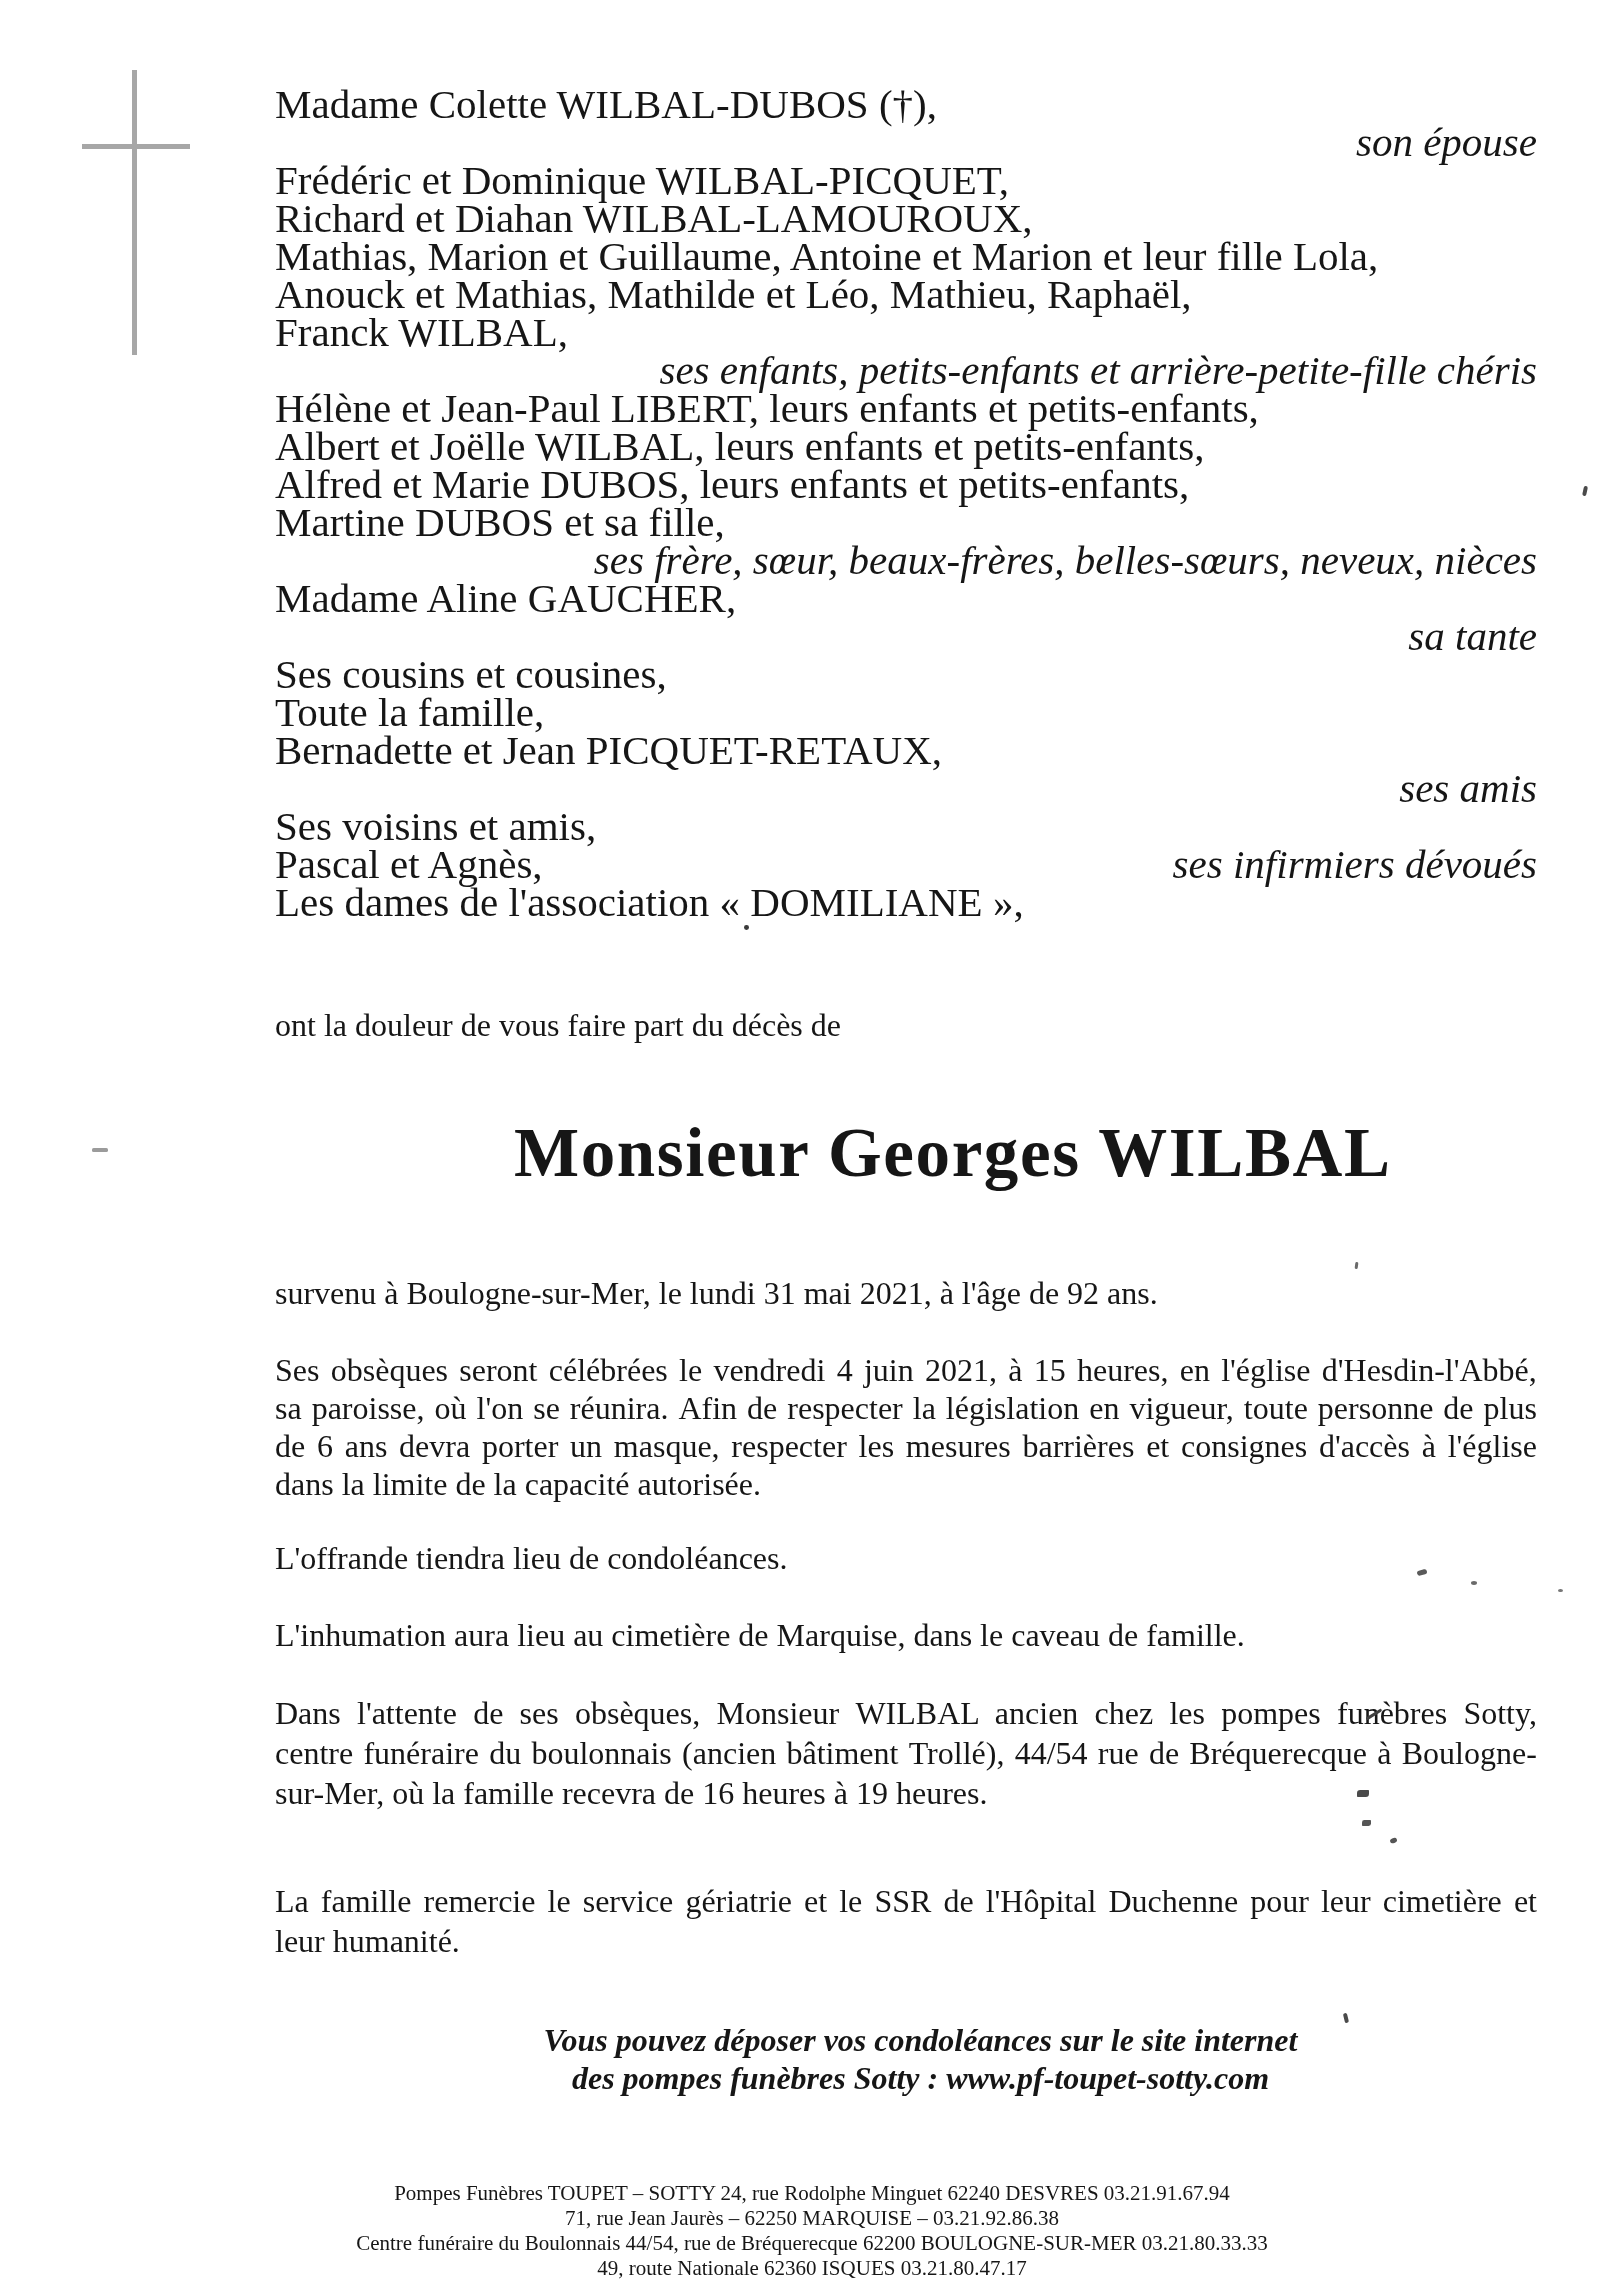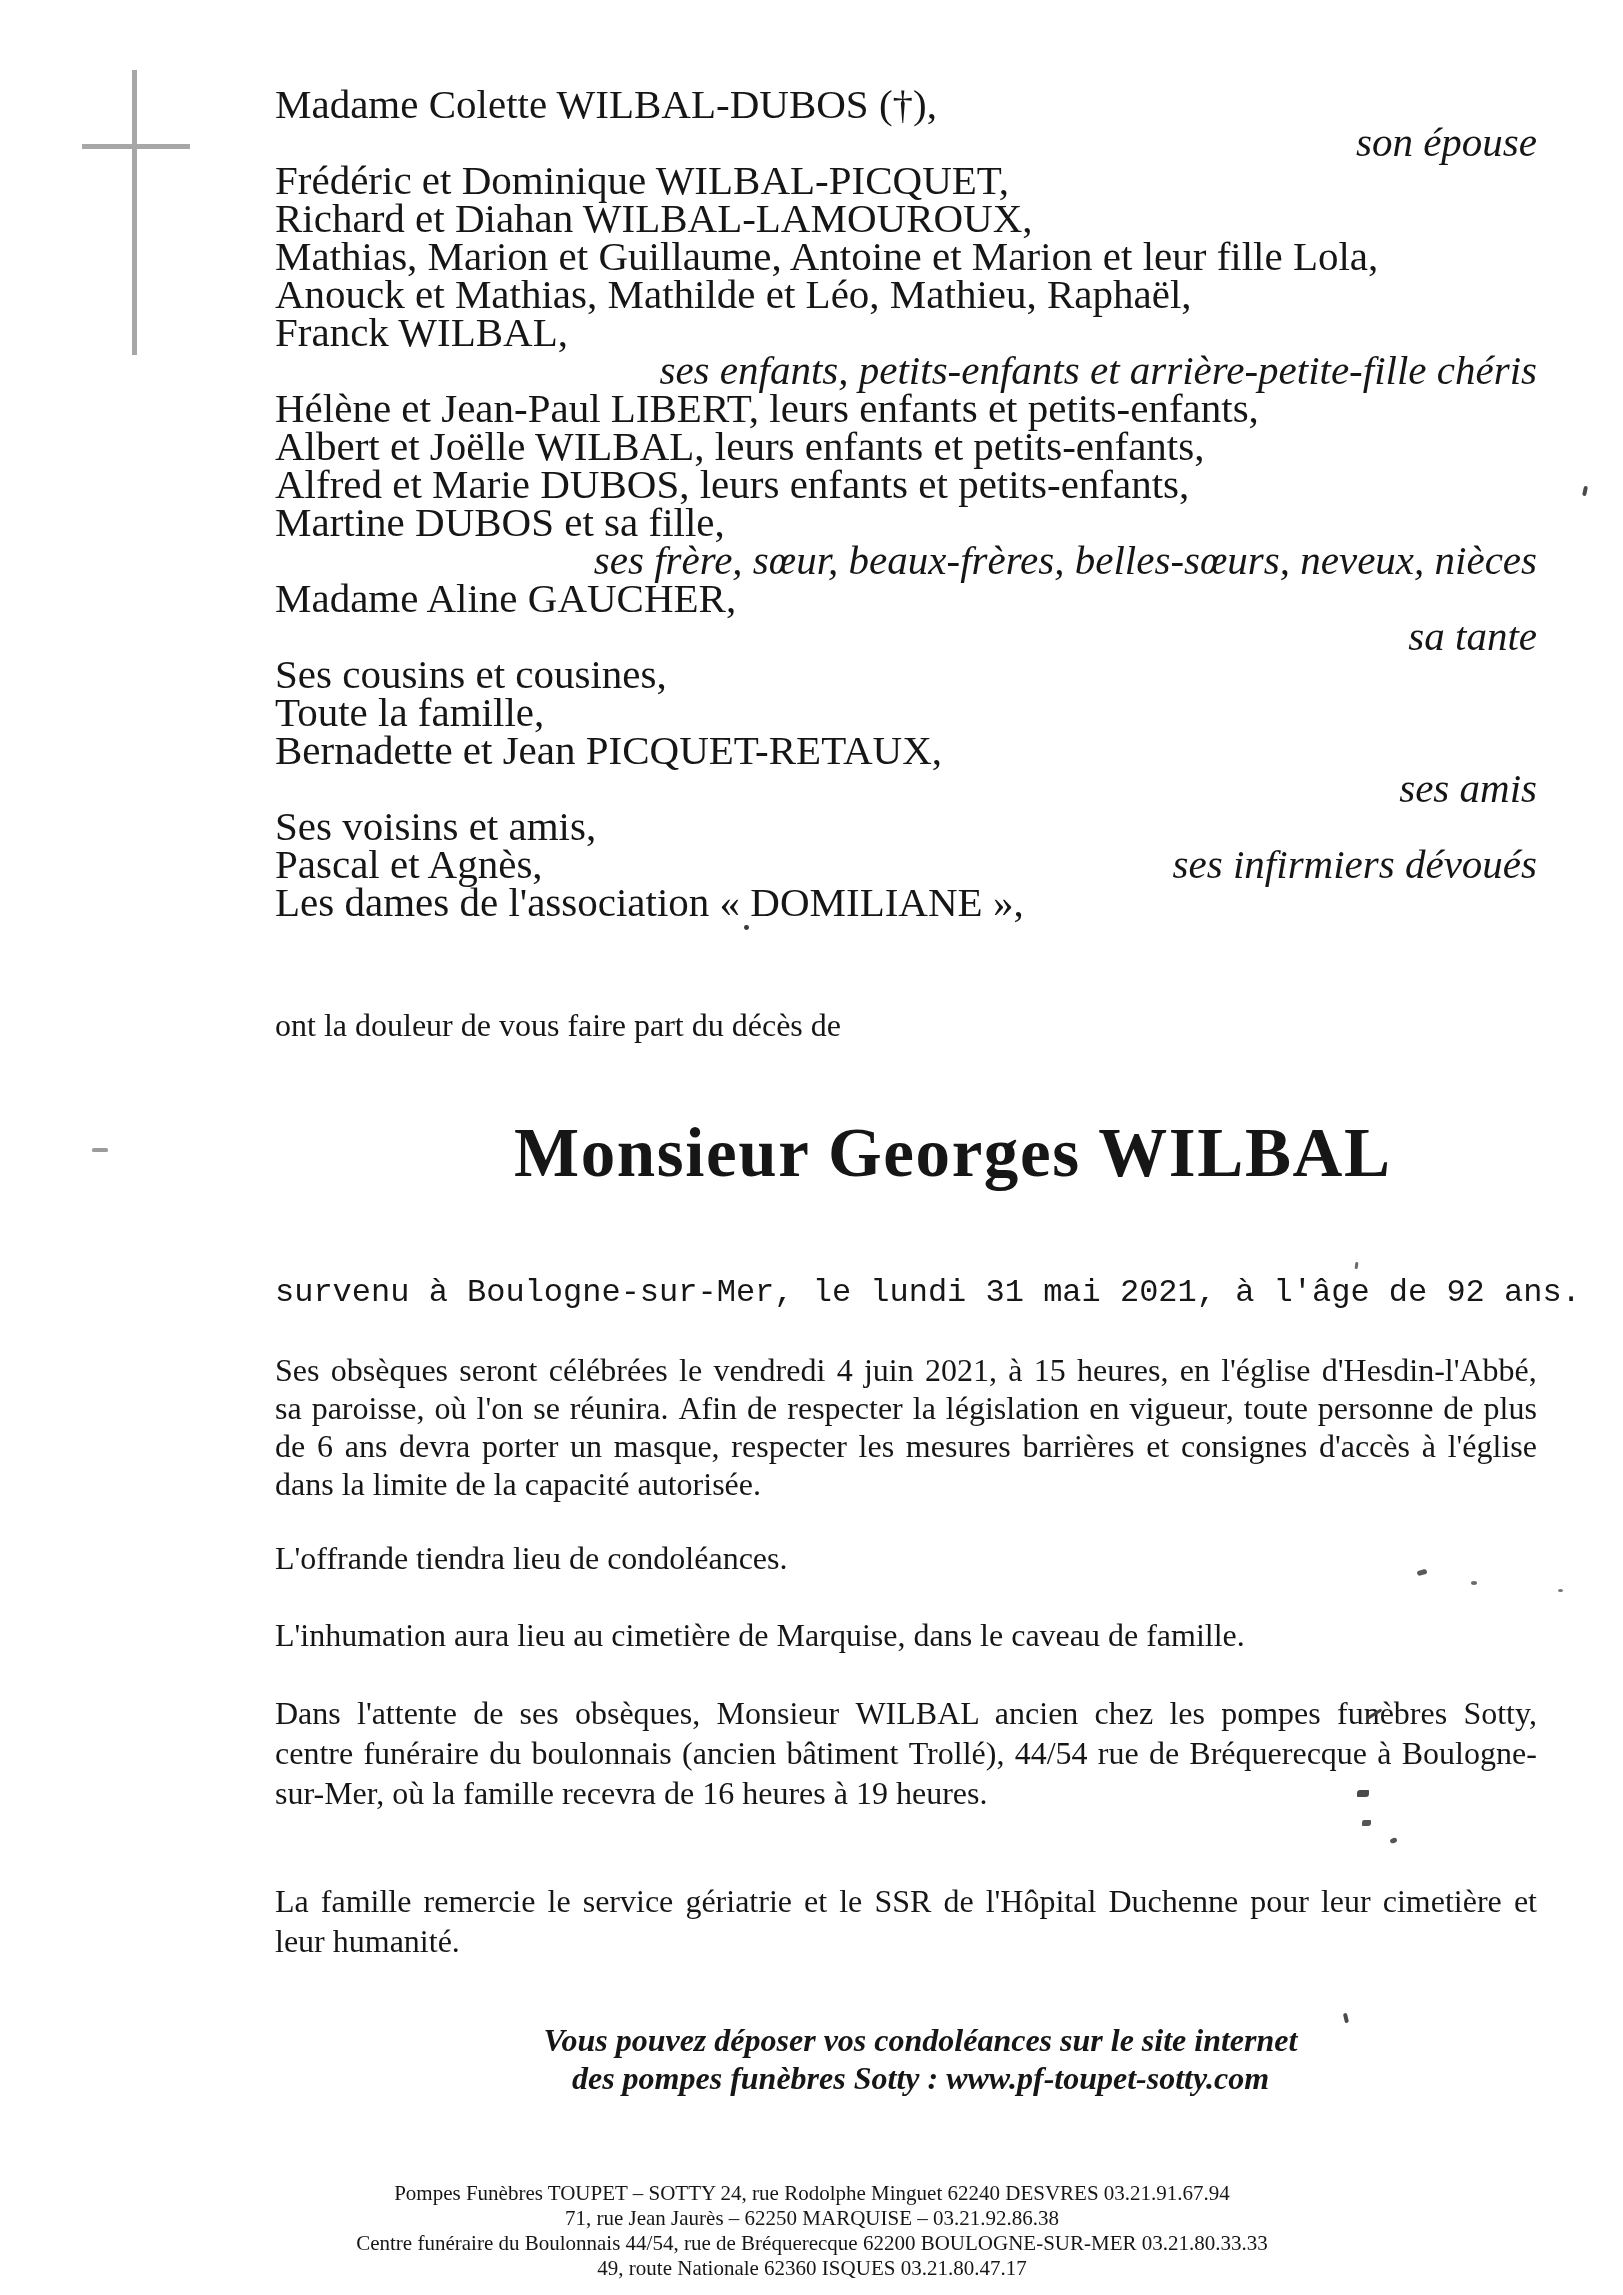--- a/index.html
+++ b/index.html
@@ -24,21 +24,21 @@
   }
   .fline{display:flex;justify-content:space-between;}
   .fline span{white-space:pre;}
   .fline .right{font-style:italic;}
 
   .bodyline{
     position:absolute;left:275px;width:1262px;
     font-size:32px;line-height:38px;white-space:nowrap;
   }
   .announce{top:1006px;}
-  .survenu{top:1274px;font-family:Liberation Mono, monospace;}
+  .survenu{top:1274px;}
 
   .title{
     position:absolute;left:514px;top:1109px;margin:0;
     font-size:69px;line-height:88px;font-weight:bold;
     letter-spacing:1.6px;white-space:nowrap;
   }
 
   .para{
     position:absolute;left:275px;width:1262px;
     font-size:32px;line-height:38px;

